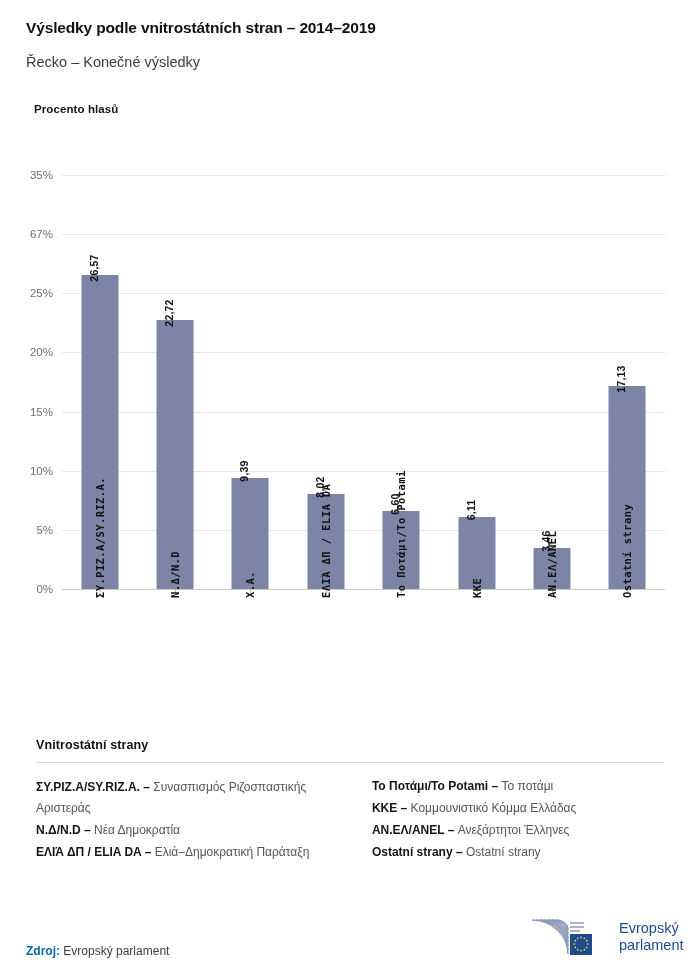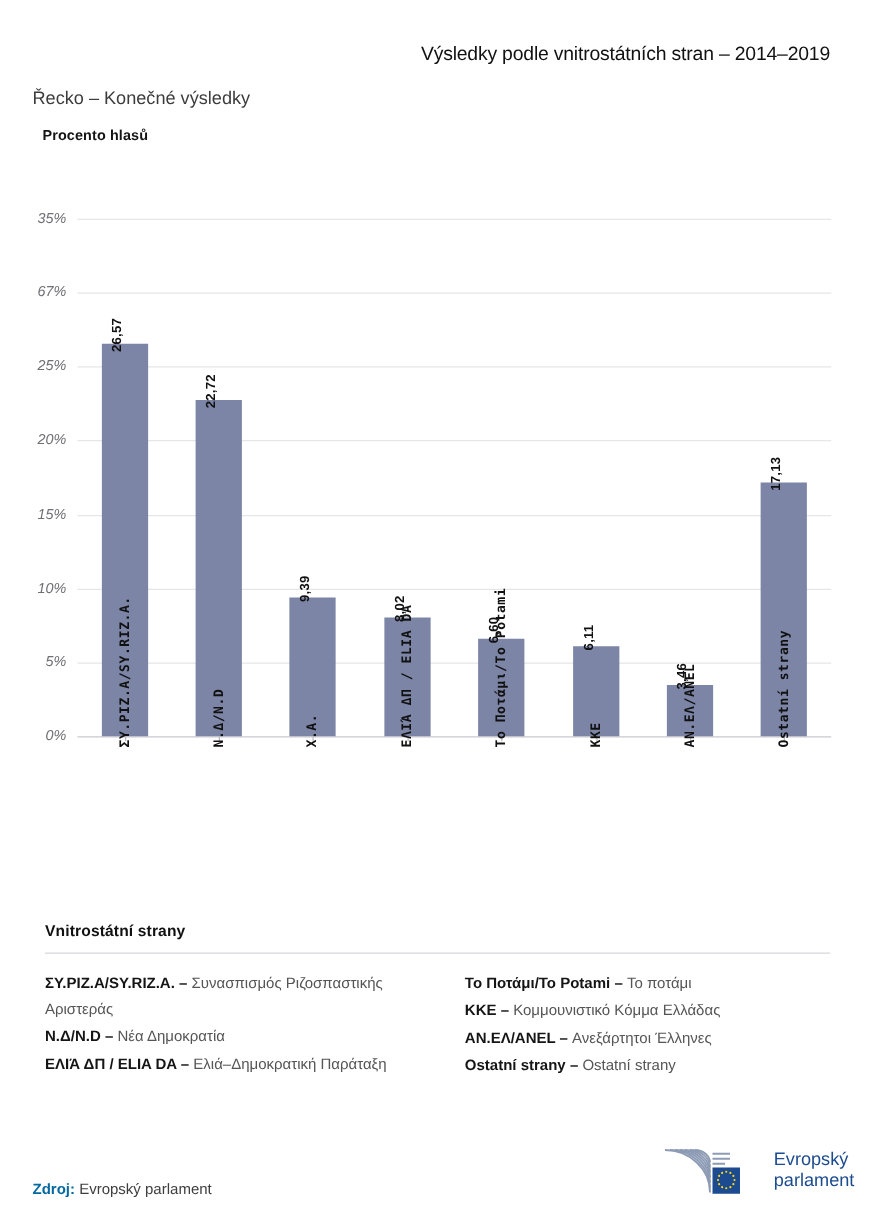--- a/index.html
+++ b/index.html
@@ -13,26 +13,25 @@
     position: relative;
     font-family: "Liberation Sans", sans-serif;
     color: #1a1a1a;
     overflow: hidden;
   }
 
   
   #header { position: absolute; left: 26px; top: 18px; right: 20px; }
   #chart-title {
     font-size: 15.5px;
-    font-weight: normal;
+    font-weight: bold;
     letter-spacing: -0.15px;
     color: #111111;
-    margin: 16px;
+    margin: 0;
     line-height: 20px;
-    text-align: right;
   }
   #chart-subtitle {
     font-size: 14.5px;
     font-weight: normal;
     color: #3c3c3c;
     margin: 15px 0 0 0;
     line-height: 19px;
   }
 
   
@@ -63,21 +62,20 @@
   }
   .gridline.baseline { background: #c9c9cf; }
   .y-tick-label {
     position: absolute;
     right: 100%;
     margin-right: 9px;
     transform: translateY(-50%);
     font-size: 11.5px;
     color: #6f6f74;
     white-space: nowrap;
-    font-style: italic;
   }
   .bar-slot {
     position: absolute;
     bottom: 0;
     height: 100%;
   }
   .bar {
     position: absolute;
     bottom: 0;
     left: 50%;
@@ -136,20 +134,21 @@
   #legend-divider {
     margin-top: 10px;
     height: 1px;
     background: #d8d8dc;
     width: 100%;
   }
   #legend-columns {
     margin-top: 13px;
     display: flex;
     gap: 0;
+    align-items: center;
   }
   .legend-col { width: 50%; box-sizing: border-box; padding-right: 18px; }
   .legend-col.right { padding-left: 4px; margin-left: 36px; }
   .legend-entry {
     font-size: 12px;
     line-height: 21px;
     color: #4a4a4a;
     margin-bottom: 1px;
   }
   .legend-abbr { font-weight: bold; color: #151515; }

